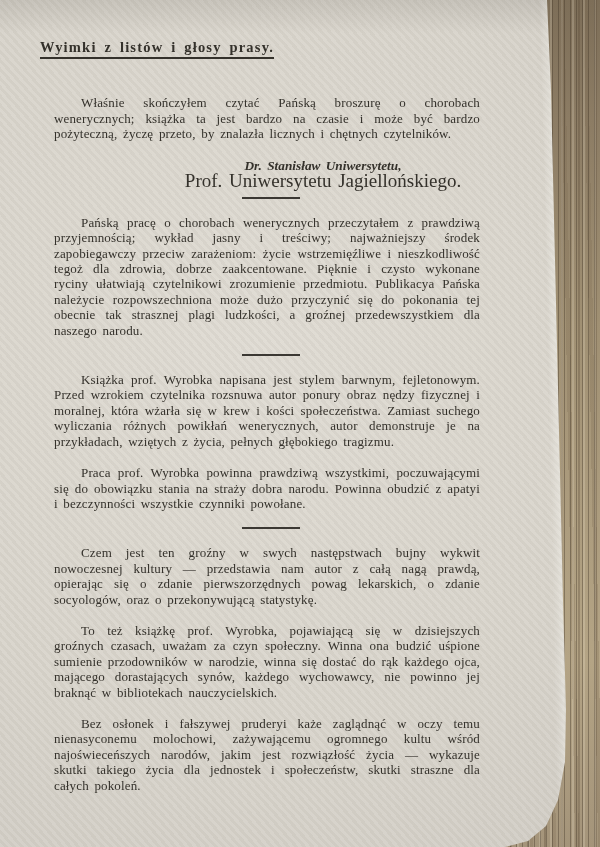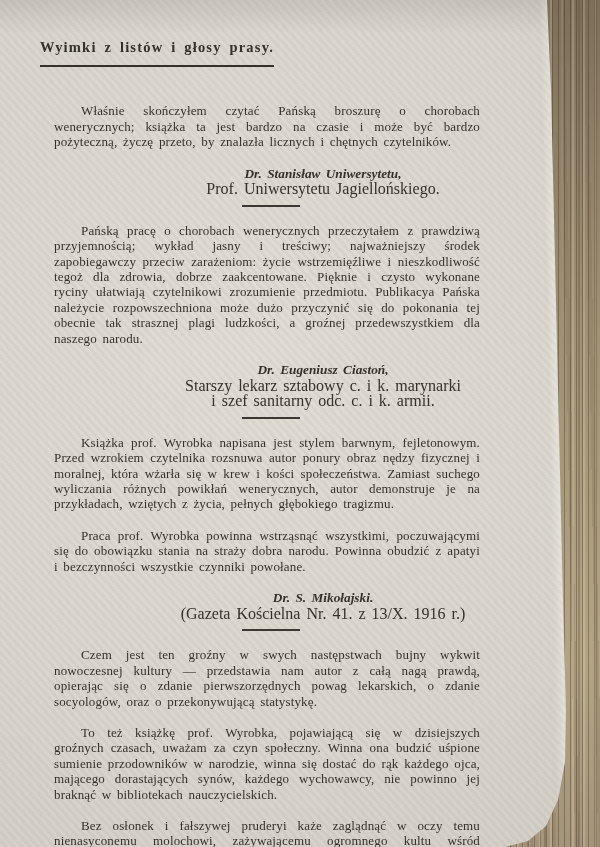--- a/index.html
+++ b/index.html
@@ -72,21 +72,21 @@
   }
 
   .title {
     display: inline-block;
     margin: 0 0 20px 2px;
     font-size: 14.5px;
     font-weight: bold;
     letter-spacing: 1.2px;
     word-spacing: 3px;
     border-bottom: 2px solid currentColor;
-    padding-bottom: 10px;
+    padding-bottom: 2px;
   }
 
   p.para {
     margin: 16px;
     text-indent: 27px;
     text-align: justify;
     word-spacing: 2.2px;
     letter-spacing: 0.15px;
   }
   p.para + p.para { margin-top: 1px; }
@@ -96,21 +96,21 @@
     width: 346px;
     text-align: center;
     line-height: 15.6px;
     word-spacing: 2px;
   }
   .sig-name {
     font-style: italic;
     font-weight: bold;
     font-size: 13.3px;
   }
-  .sig-line { font-size: 16px; }
+  .sig-line { font-size: 19px; }
 
   .rule {
     width: 58px;
     height: 2px;
     background: #3b3833;
     margin: 8px 0 8px 204px;
   }
 </style>
 </head>
 <body>
@@ -129,36 +129,27 @@
       <div class="sig">
         <div class="sig-name">Dr. Stanisław Uniwersytetu,</div>
         <div class="sig-line">Prof. Uniwersytetu Jagiellońskiego.</div>
       </div>
     </section>
 
     <div class="rule"></div>
 
     <section>
       <p class="para">Pańską pracę o chorobach wenerycznych przeczytałem z prawdziwą przyjemnością; wykład jasny i treściwy; najważniejszy środek zapobiegawczy przeciw zarażeniom: życie wstrzemięźliwe i nieszkodliwość tegoż dla zdrowia, dobrze zaakcentowane. Pięknie i czysto wykonane ryciny ułatwiają czytelnikowi zrozumienie przedmiotu. Publikacya Pańska należycie rozpowszechniona może dużo przyczynić się do pokonania tej obecnie tak strasznej plagi ludzkości, a groźnej przedewszystkiem dla naszego narodu.</p>
-      <div class="sig">
-        <div class="sig-name">Dr. Eugeniusz Ciastoń,</div>
-        <div class="sig-line">Starszy lekarz sztabowy c. i k. marynarki</div>
-        <div class="sig-line">i szef sanitarny odc. c. i k. armii.</div>
-      </div>
     </section>
 
     <div class="rule"></div>
 
     <section>
       <p class="para">Książka prof. Wyrobka napisana jest stylem barwnym, fejletonowym. Przed wzrokiem czytelnika rozsnuwa autor ponury obraz nędzy fizycznej i moralnej, która wżarła się w krew i kości społeczeństwa. Zamiast suchego wyliczania różnych powikłań wenerycznych, autor demonstruje je na przykładach, wziętych z życia, pełnych głębokiego tragizmu.</p>
-      <p class="para">Praca prof. Wyrobka powinna wstrząsnąć wszystkimi, poczuwającymi się do obowiązku stania na straży dobra narodu. Powinna obudzić z apatyi i bezczynności wszystkie czynniki powołane.</p>
-      <div class="sig">
-        <div class="sig-name">Dr. S. Mikołajski.</div>
-        <div class="sig-line">(Gazeta Kościelna Nr. 41. z 13/X. 1916 r.)</div>
-      </div>
+      <p class="para">Praca prof. Wyrobka powinna prawdziwą wszystkimi, poczuwającymi się do obowiązku stania na straży dobra narodu. Powinna obudzić z apatyi i bezczynności wszystkie czynniki powołane.</p>
     </section>
 
     <div class="rule"></div>
 
     <section>
       <p class="para">Czem jest ten groźny w swych następstwach bujny wykwit nowoczesnej kultury — przedstawia nam autor z całą nagą prawdą, opierając się o zdanie pierwszorzędnych powag lekarskich, o zdanie socyologów, oraz o przekonywującą statystykę.</p>
       <p class="para">To też książkę prof. Wyrobka, pojawiającą się w dzisiejszych groźnych czasach, uważam za czyn społeczny. Winna ona budzić uśpione sumienie przodowników w narodzie, winna się dostać do rąk każdego ojca, mającego dorastających synów, każdego wychowawcy, nie powinno jej braknąć w bibliotekach nauczycielskich.</p>
       <p class="para">Bez osłonek i fałszywej pruderyi każe zaglądnąć w oczy temu nienasyconemu molochowi, zażywającemu ogromnego kultu wśród najoświeceńszych narodów, jakim jest rozwiązłość życia — wykazuje skutki takiego życia dla jednostek i społeczeństw, skutki straszne dla całych pokoleń.</p>
     </section>
 

